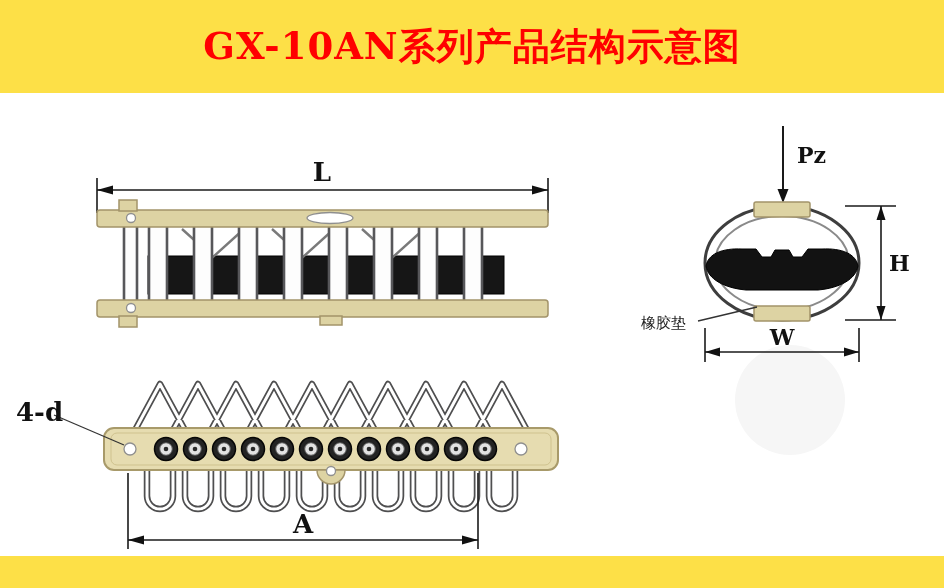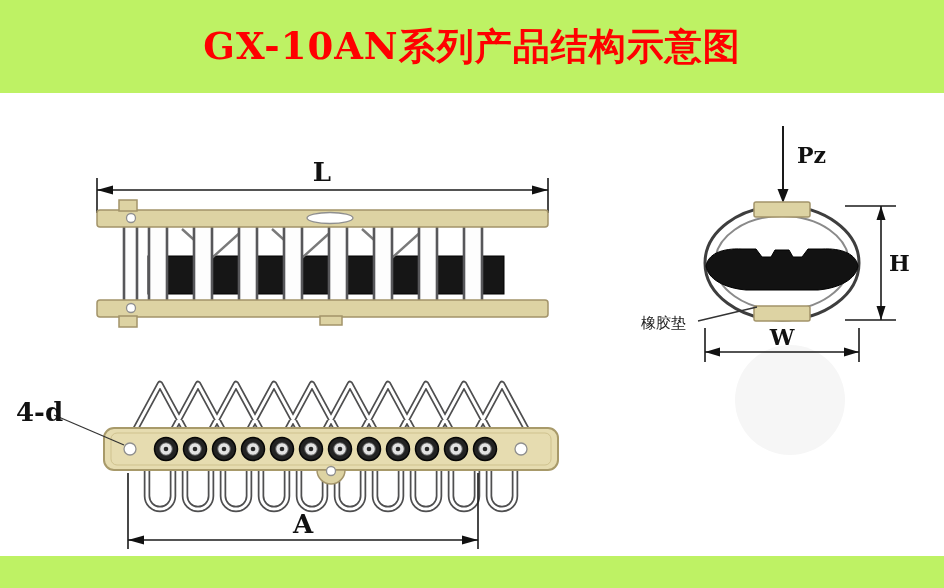--- a/index.html
+++ b/index.html
@@ -1,18 +1,18 @@
 <!DOCTYPE html>
 <html><head>
 <meta charset="utf-8">
 <style>
   html,body{margin:0;padding:0;background:#ffffff;}
   body{width:944px;height:588px;overflow:hidden;font-family:"Liberation Sans",sans-serif;}
   .page{width:944px;height:588px;display:flex;flex-direction:column;}
-  .banner{background:#bef264;}
+  .banner{background:#fde047;}
   .header{height:93px;display:flex;align-items:center;justify-content:center;}
   .footer{height:32px;}
   .title{color:#ff0000;font-size:37px;font-weight:bold;letter-spacing:1px;
          font-family:"DejaVu Serif","Liberation Serif",serif;margin:0;}
   .main{flex:1;background:#ffffff;position:relative;}
   svg{display:block;}
   .dim{stroke:#1a1a1a;stroke-width:1.6;fill:none;}
   .dimhead{fill:#111;stroke:none;}
   .dimlabel{font-family:"DejaVu Serif","Liberation Serif",serif;font-size:26px;font-weight:bold;fill:#111;}
   .dimlabel.small{font-size:22px;}

